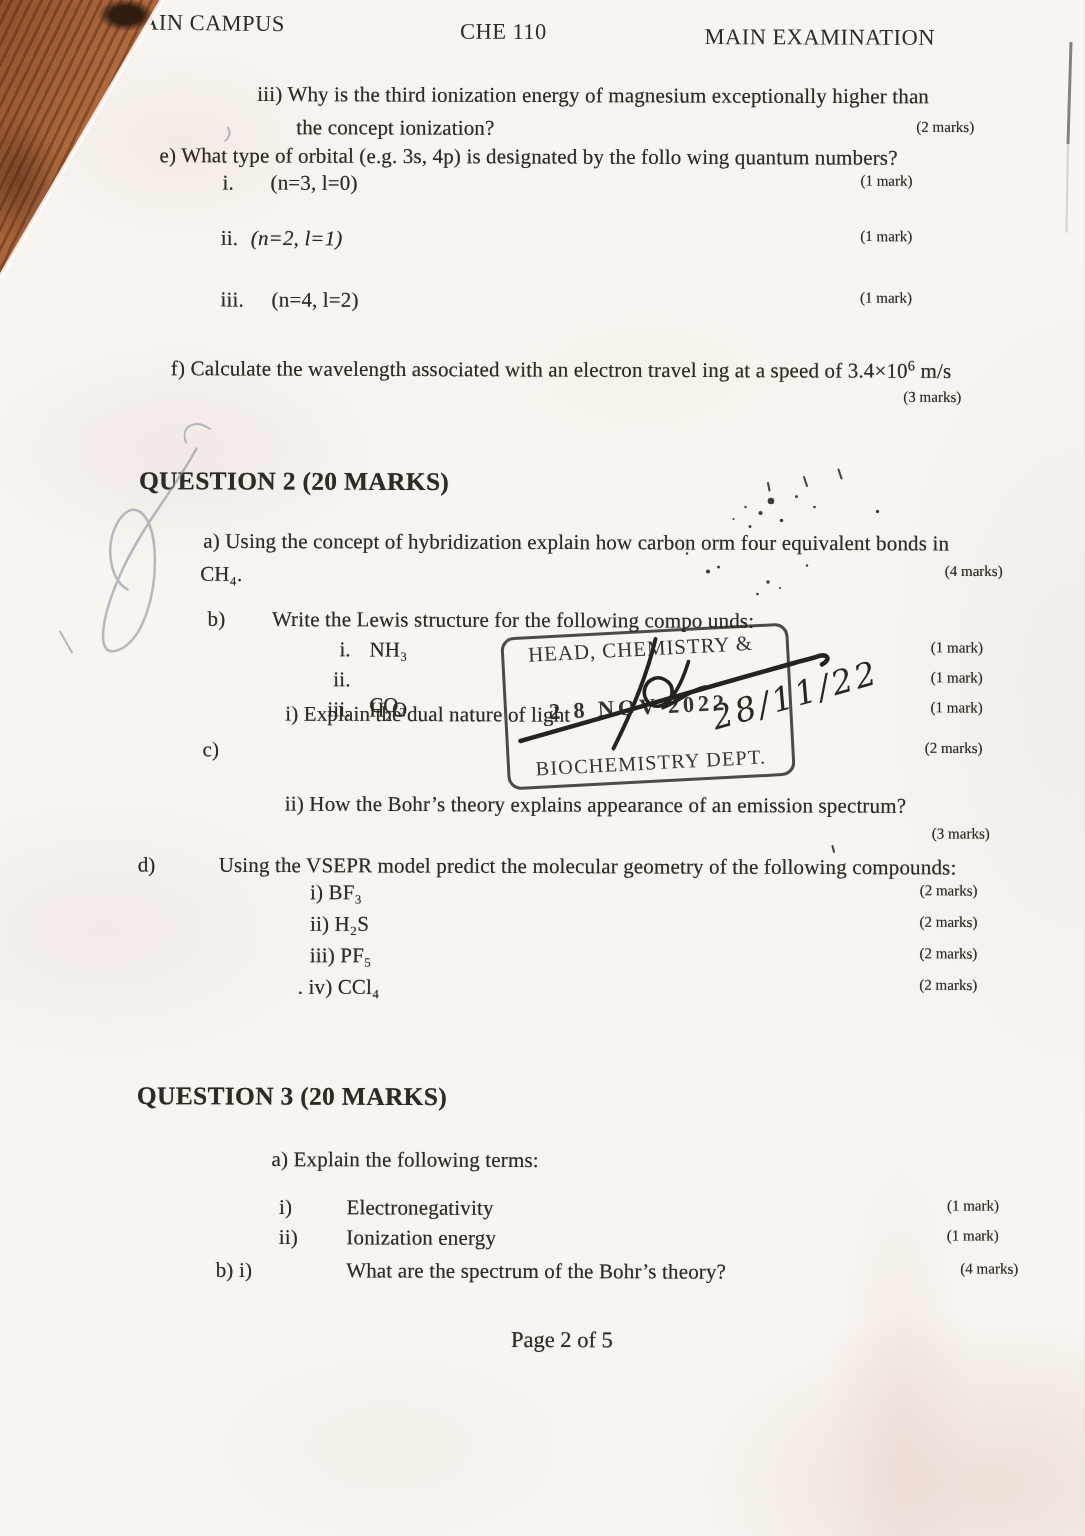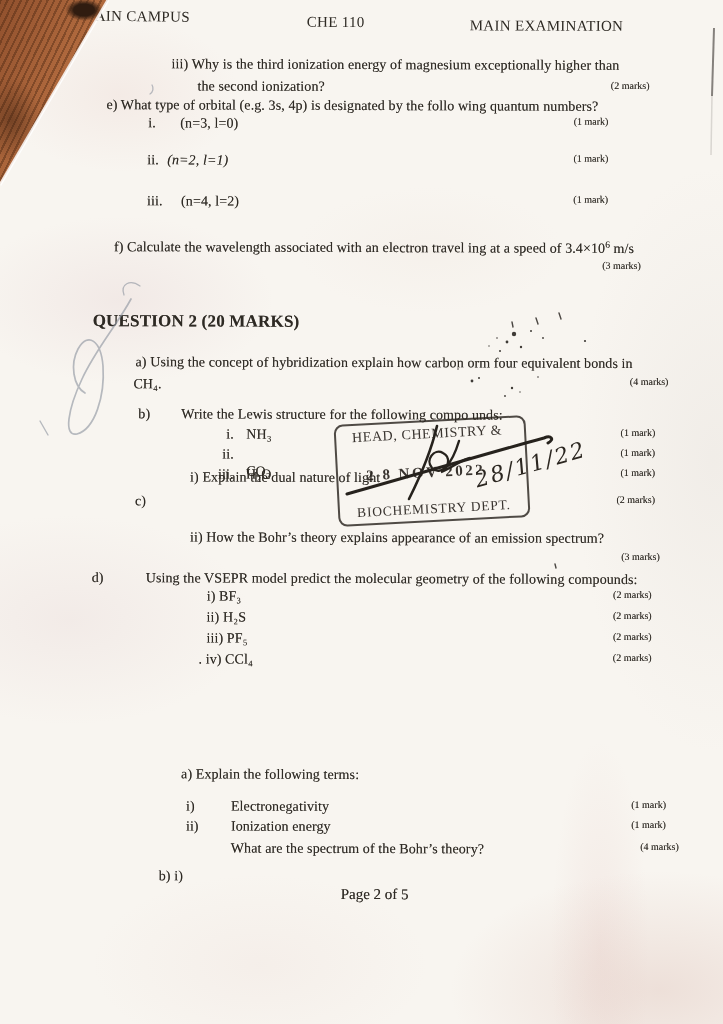--- a/index.html
+++ b/index.html
@@ -63,21 +63,21 @@
 
 <div class="page">
 
   <div class="content">
 
     <div class="hdr" style="left:93px;top:9px;transform:rotate(.5deg);">AIN CAMPUS</div>
     <div class="hdr" style="left:305px;top:14px;">CHE 110</div>
     <div class="hdr" style="left:468px;top:17px;">MAIN EXAMINATION</div>
 
     <div class="line" style="left:170px;top:57px;">iii)  Why is the third ionization energy of magnesium exceptionally higher than</div>
-    <div class="line" style="left:196px;top:79px;">the second ionization?</div>
+    <div class="line" style="left:196px;top:79px;">the concept ionization?</div>
     <div class="marks" style="right:75px;top:79px;">(2 marks)</div>
 
     <div class="line" style="left:105px;top:98px;">e)  What type of orbital (e.g. 3s, 4p) is designated by the follo wing quantum numbers?</div>
 
     <div>
       <span class="line" style="left:147px;top:116px;">i.</span>
       <span class="line" style="left:179px;top:116px;">(n=3, l=0)</span>
       <span class="marks" style="right:116px;top:115px;">(1 mark)</span>
     </div>
     <div>
@@ -142,34 +142,35 @@
     </div>
     <div>
       <span class="line" style="left:207px;top:631px;text-align:center;">iii) PF₅</span>
       <span class="marks" style="right:71px;top:630px;">(2 marks)</span>
     </div>
     <div>
       <span class="line" style="left:199px;top:652px;">. iv) CCl₄</span>
       <span class="marks" style="right:71px;top:651px;">(2 marks)</span>
     </div>
 
+    <div class="line qtitle" style="left:92px;top:722px;">QUESTION 3 (20 MARKS)</div>
     <div class="line" style="left:182px;top:767px;">a)  Explain the following terms:</div>
 
     <div>
       <span class="line" style="left:187px;top:799px;">i)</span>
       <span class="line" style="left:232px;top:799px;">Electronegativity</span>
       <span class="marks" style="right:56px;top:798px;">(1 mark)</span>
     </div>
     <div>
       <span class="line" style="left:187px;top:819px;">ii)</span>
       <span class="line" style="left:232px;top:819px;">Ionization energy</span>
       <span class="marks" style="right:56px;top:818px;">(1 mark)</span>
     </div>
     <div>
-      <span class="line" style="left:160px;top:841px;margin-top:28px;">b)  i)</span>
+      <span class="line" style="left:145px;top:841px;">b)  i)</span>
       <span class="line" style="left:232px;top:841px;">What are the spectrum of the Bohr’s theory?</span>
       <span class="marks" style="right:43px;top:840px;">(4 marks)</span>
     </div>
 
     <div class="footer">Page 2 of 5</div>
   </div>
 
   <div class="wood"></div>
 
   <div class="stamp">

